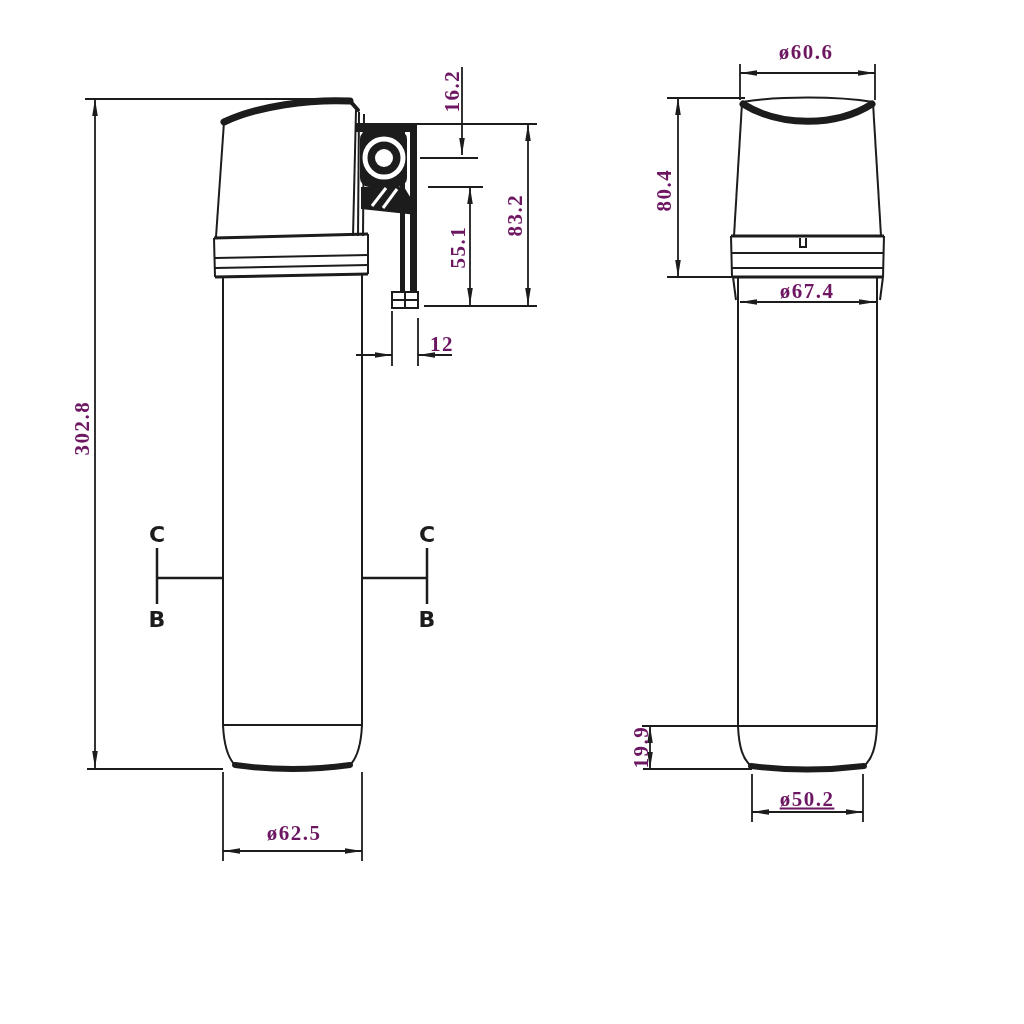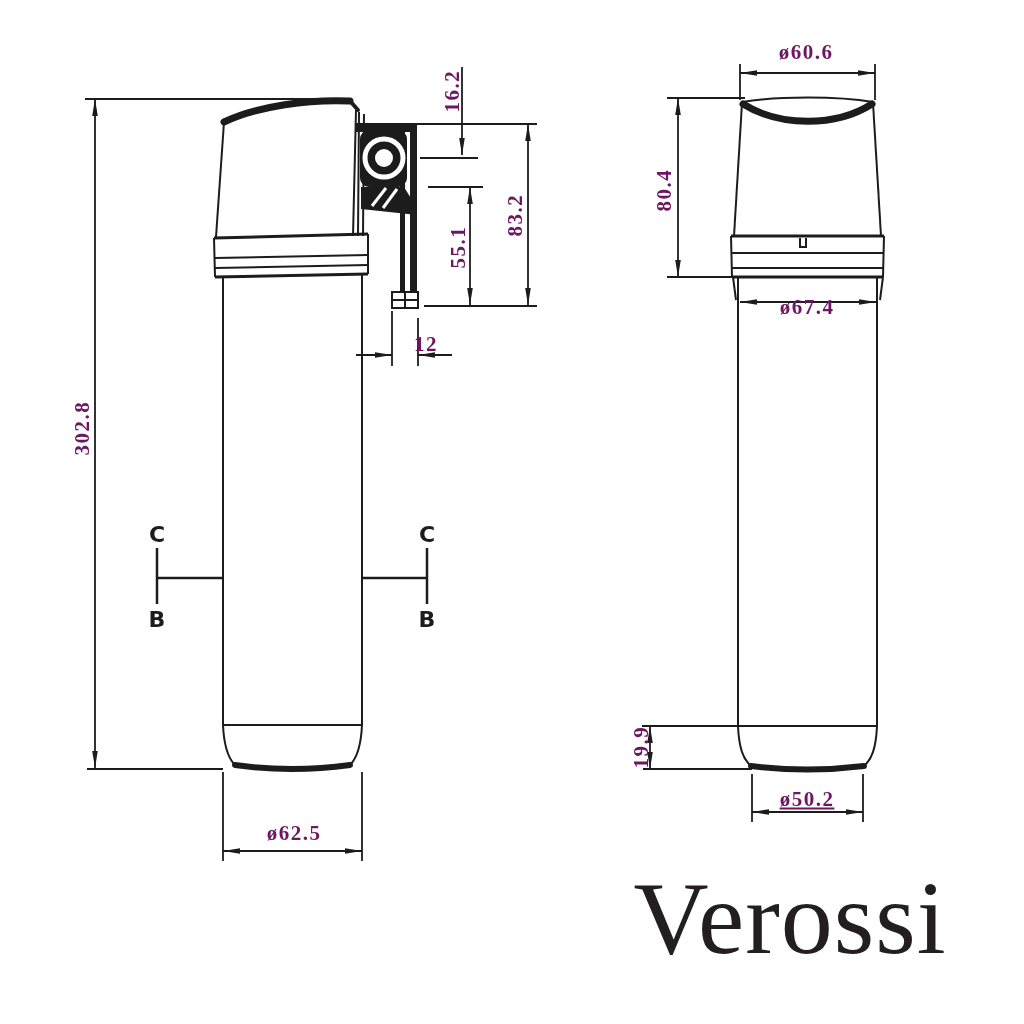--- a/index.html
+++ b/index.html
@@ -152,29 +152,28 @@
       <path d="M752,774 V822"></path>
       <path d="M863,774 V822"></path>
       <path d="M752,812 H863" marker-start="url(#arr)" marker-end="url(#arr)"></path>
     </g>
   </svg>
 
   <div class="dim rot" style="left:82px;top:428px;">302.8</div>
   <div class="dim rot" style="left:452px;top:91px;">16.2</div>
   <div class="dim rot" style="left:515px;top:215px;">83.2</div>
   <div class="dim rot" style="left:458px;top:247px;">55.1</div>
-  <div class="dim" style="left:404px;top:344px;padding-left:44px;">12</div>
+  <div class="dim" style="left:420px;top:344px;padding-left:44px;">12</div>
   <div class="dim" style="left:294px;top:833px;">ø62.5</div>
 
   <div class="section-label" style="left:157px;top:535px;">C</div>
   <div class="section-label" style="left:157px;top:620px;">B</div>
   <div class="section-label" style="left:427px;top:535px;">C</div>
   <div class="section-label" style="left:427px;top:620px;">B</div>
 
   <div class="dim" style="left:806px;top:52px;">ø60.6</div>
   <div class="dim rot" style="left:664px;top:190px;">80.4</div>
-  <div class="dim" style="left:807px;top:291px;margin-top:16px;">ø67.4</div>
+  <div class="dim" style="left:807px;top:291px;">ø67.4</div>
   <div class="dim rot" style="left:641px;top:747px;">19.9</div>
   <div class="dim" style="left:807px;top:799px;text-decoration:underline;">ø50.2</div>
 
-  <div class="brand" style="left:790px;top:918px;">Verossi</div>
 
 </div>
 
 </body></html>

